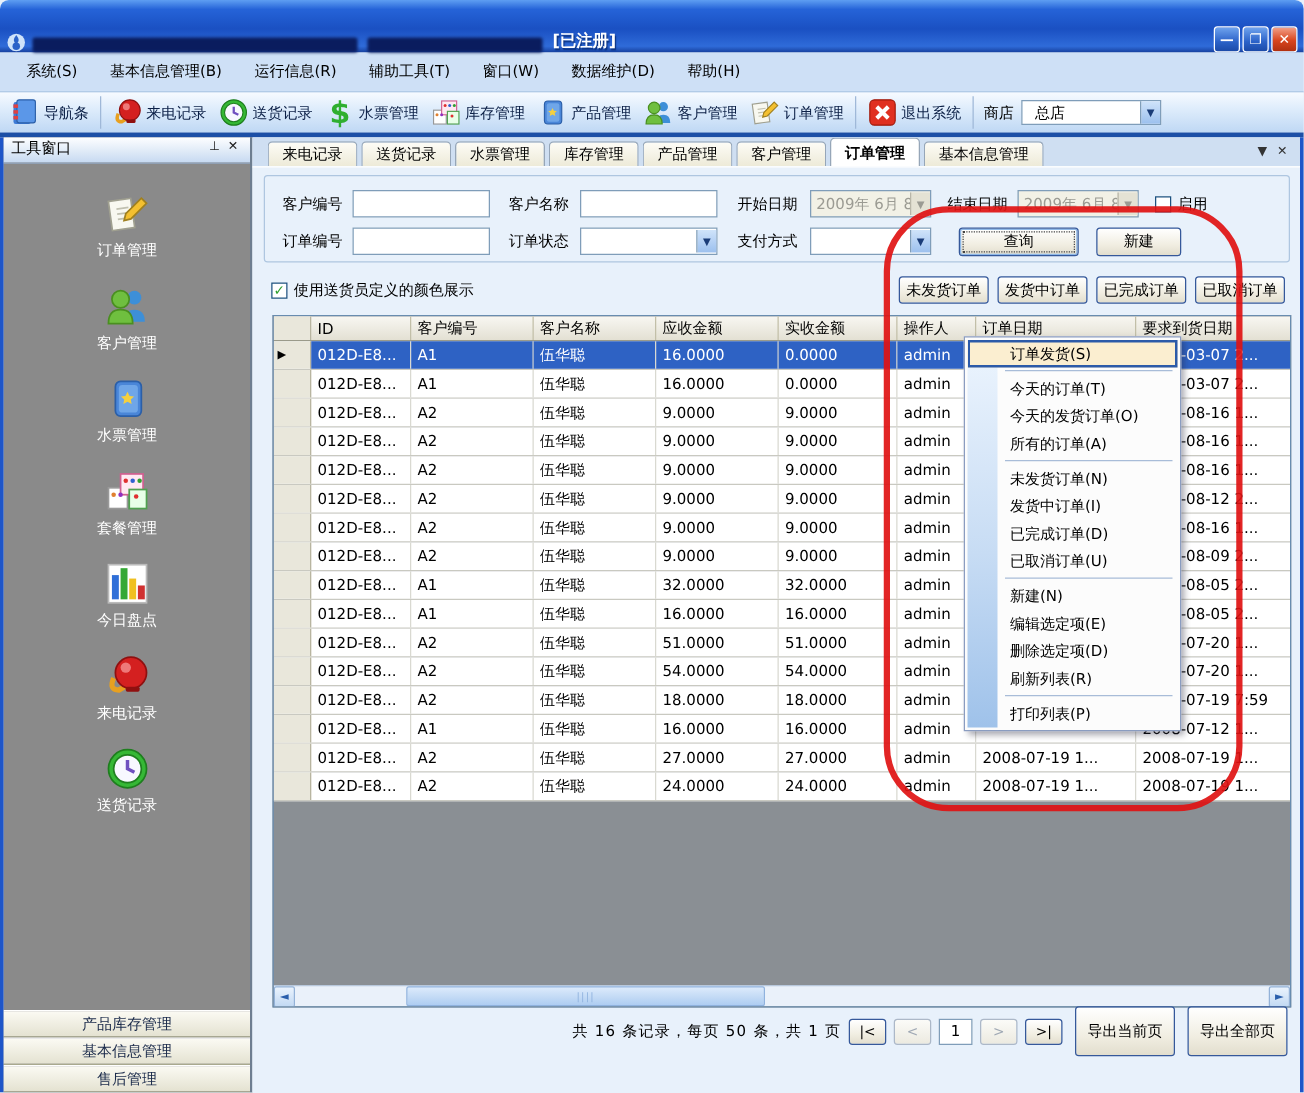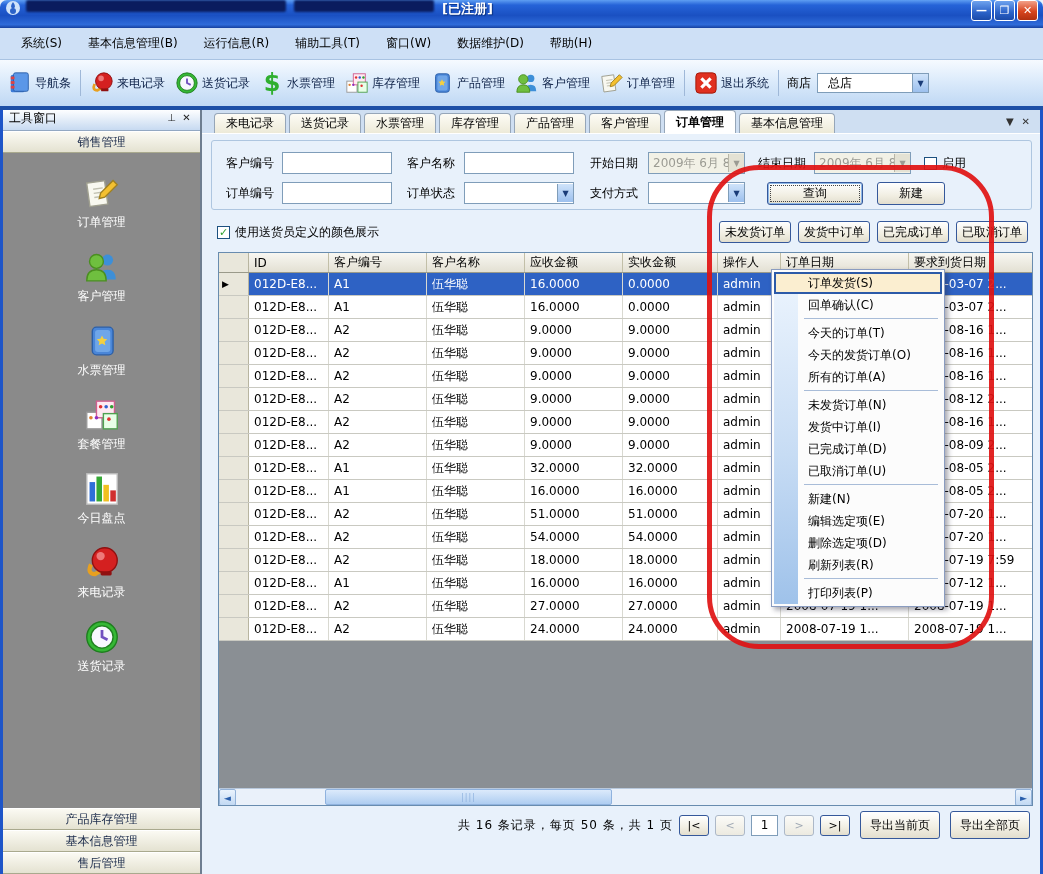--- a/index.html
+++ b/index.html
@@ -1,32 +1,32 @@
 <!DOCTYPE html>
 <html><head>
 <meta charset="utf-8">
 <style>
 *{margin:0;padding:0;box-sizing:border-box}
 html,body{width:1043px;height:874px;overflow:hidden}
 body{font-family:"DejaVu Sans","Liberation Sans",sans-serif;font-size:12px;color:#000;background:#E8F1FB}
 .window{width:1043px;height:874px;display:flex;flex-direction:column}
 
-.titlebar{height:28px;background:linear-gradient(180deg,#5E9EF2 0%,#2563D8 18%,#1A50C2 55%,#2F6BD9 88%,#16409E 100%);border-radius:7px 7px 0 0;display:flex;align-items:flex-start;padding:0 5px;flex:0 0 auto}
+.titlebar{height:42px;background:linear-gradient(180deg,#5E9EF2 0%,#2563D8 18%,#1A50C2 55%,#2F6BD9 88%,#16409E 100%);border-radius:7px 7px 0 0;display:flex;align-items:flex-end;padding:0 5px;flex:0 0 auto}
 .app-icon{width:16px;height:16px;margin-right:5px}
 .red-bar{height:12px;border-radius:2px;background:#0A1C5E;filter:blur(1.2px);margin-right:8px}
 .rb1{width:260px}.rb2{width:140px}
 .title-text{color:#fff;font-weight:bold;font-size:13px;text-shadow:1px 1px 1px #09307E}
 .win-btns{margin-left:auto;display:flex;gap:2px}
 .wbtn{width:21px;height:21px;border:1px solid #fff;border-radius:3px;display:flex;align-items:center;justify-content:center;color:#fff;font-size:11px;font-weight:bold;background:linear-gradient(180deg,#6FA3EE,#2B62C8 60%,#1B4AA8)}
 .wbtn.close{background:linear-gradient(180deg,#F2A088,#D8451E 55%,#B03010)}
 
 .menubar{height:32px;background:#CEE0F6;border-bottom:1px solid #A9C3E2;display:flex;align-items:center;padding-left:8px;flex:0 0 auto}
 .menu-item{padding:5px 13px;cursor:default}
 
-.toolbar{height:50px;background:linear-gradient(180deg,#F6FAFF 0%,#DCEBFB 45%,#BFD8F4 100%);border-bottom:4px solid #1C4FA6;display:flex;align-items:center;padding:0 3px;flex:0 0 auto}
+.toolbar{height:36px;background:linear-gradient(180deg,#F6FAFF 0%,#DCEBFB 45%,#BFD8F4 100%);border-bottom:4px solid #1C4FA6;display:flex;align-items:center;padding:0 3px;flex:0 0 auto}
 .tb-item{display:flex;align-items:center;gap:3px;padding:2px 5px;color:#0B1F46;white-space:nowrap}
 .tb-item svg{width:24px;height:24px}
 .tb-sep{width:1px;height:26px;background:#9FB8D8;margin:0 4px}
 .shop{display:flex;align-items:center;gap:6px;margin-left:4px}
 .shop-box{width:112px;height:20px;background:#fff;border:1px solid #7F9DB9;display:flex;align-items:center;padding-left:10px}
 .shop-box .val{flex:1}
 .dd-btn{width:16px;height:18px;background:linear-gradient(180deg,#CFE3FA,#9CC0EE);border-left:1px solid #7F9DB9;display:flex;align-items:center;justify-content:center;font-size:8px;color:#1A3C78}
 
 .workspace{flex:1;display:flex;min-height:0;border-left:3px solid #1E55C8;border-right:3px solid #1E55C8}
 
@@ -78,21 +78,21 @@
 .hscroll{position:absolute;left:0;right:0;bottom:0;height:17px;background:#EAF1FA;border-top:1px solid #B8C8DC}
 .sbtn{position:absolute;top:0;width:17px;height:17px;background:linear-gradient(180deg,#EAF3FD,#C2D9F3);border:1px solid #93B2D8;border-radius:2px;display:flex;align-items:center;justify-content:center;font-size:9px;color:#2A5FAC}
 .sbtn.left{left:0}.sbtn.right{right:0}
 .sthumb{position:absolute;left:106px;top:0;width:287px;height:16px;background:linear-gradient(180deg,#DCEAFB,#AECDF1);border:1px solid #8FB2DE;border-radius:2px;display:flex;align-items:center;justify-content:center;color:#8FB2DE;font-size:8px;letter-spacing:1px}
 
 .pagination{position:absolute;left:0;right:10px;top:676px;height:30px;display:flex;align-items:center;justify-content:flex-end;gap:6px}
 .pg-summary{margin-right:0;letter-spacing:1px}
 .pbtn{width:30px;height:21px;font-size:11px}
 .pbtn.dis{border-color:#ACB8C8;color:#9FA8B4;background:linear-gradient(180deg,#FBFBF8,#ECEAE0)}
 .page-input{width:27px;height:21px;border:1px solid #7F9DB9;text-align:center;font-family:inherit;font-size:12px;background:#fff}
-.exp-btn{height:28px;padding:0 9px;margin-left:4px}
+.exp-btn{height:40px;padding:0 9px;margin-left:4px}
 
 .ctx{position:absolute;left:569px;top:135px;width:174px;background:#FCFCFC;border:1px solid #8A9CC0;box-shadow:3px 3px 5px rgba(40,40,60,.4);padding:2px;z-index:50}
 .ctx::before{content:"";position:absolute;left:2px;top:2px;bottom:2px;width:24px;background:linear-gradient(180deg,#EDF5FE 0%,#C7DCF4 55%,#9FC2EA 100%)}
 .cm-row{position:relative;height:22px;display:flex;align-items:center;padding-left:34px;white-space:nowrap}
 .cm-row.sep{height:6px;padding:0}
 .cm-row.sep::after{content:"";position:absolute;left:30px;right:4px;top:2px;height:1px;background:#A8BCD8}
 .cm-row.hl{background:#FBEED0;box-shadow:inset 0 0 0 2px #2C5AA8}
 
 .red-annotation{position:absolute;left:505px;top:31px;width:287px;height:484px;border:5px solid #E01212;border-radius:52px;z-index:60;pointer-events:none;opacity:.92}
 
@@ -232,21 +232,20 @@
   </div>
 
   <div class="workspace">
 
     <div class="sidebar">
       <div class="tool-header">
         <span class="t">工具窗口</span>
         <span class="th-ico">⊥</span>
         <span class="th-ico">✕</span>
       </div>
-      <div class="group-header">销售管理</div>
       <div class="icon-panel">
         <div class="side-item">
           <svg viewBox="0 0 26 26">
               <rect x="3" y="5" width="13" height="17" fill="#F8F8F0" stroke="#A0A090" transform="rotate(-8 9 13)"></rect>
               <path d="M7 10 h7 M7 13 h7 M7 16 h5" stroke="#C0C0B0" transform="rotate(-8 9 13)"></path>
               <path d="M21 4 l3 3 -9 9 -4 1 1-4z" fill="#F4C030" stroke="#A08020"></path>
             </svg>
           <span>订单管理</span>
         </div>
         <div class="side-item">
@@ -627,23 +626,20 @@
             <div class="sbtn right">►</div>
           </div>
         </div>
 
         <div class="ctx">
 
             <div class="cm-row hl">
               <span>订单发货(S)</span>
             </div>
 
-            <div class="cm-row">
-              <span>回单确认(C)</span>
-            </div>
 
             <div class="cm-row sep">
               <span></span>
             </div>
 
             <div class="cm-row">
               <span>今天的订单(T)</span>
             </div>
 
             <div class="cm-row">

